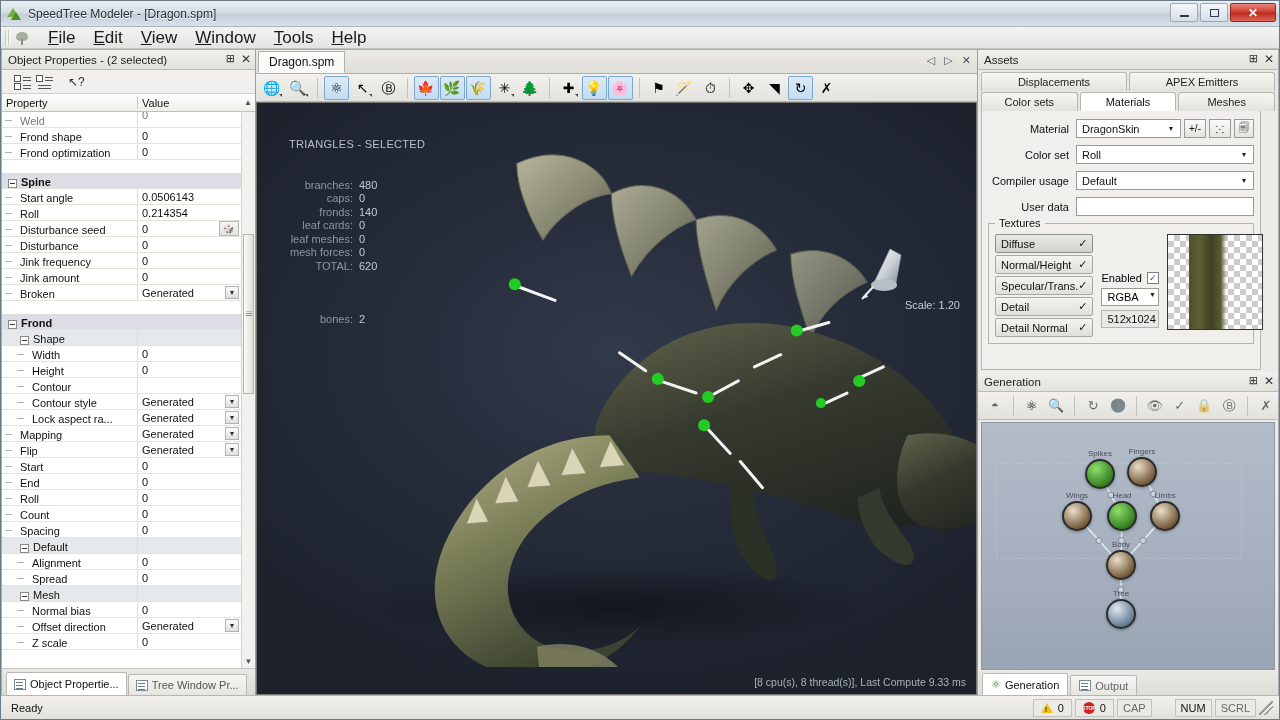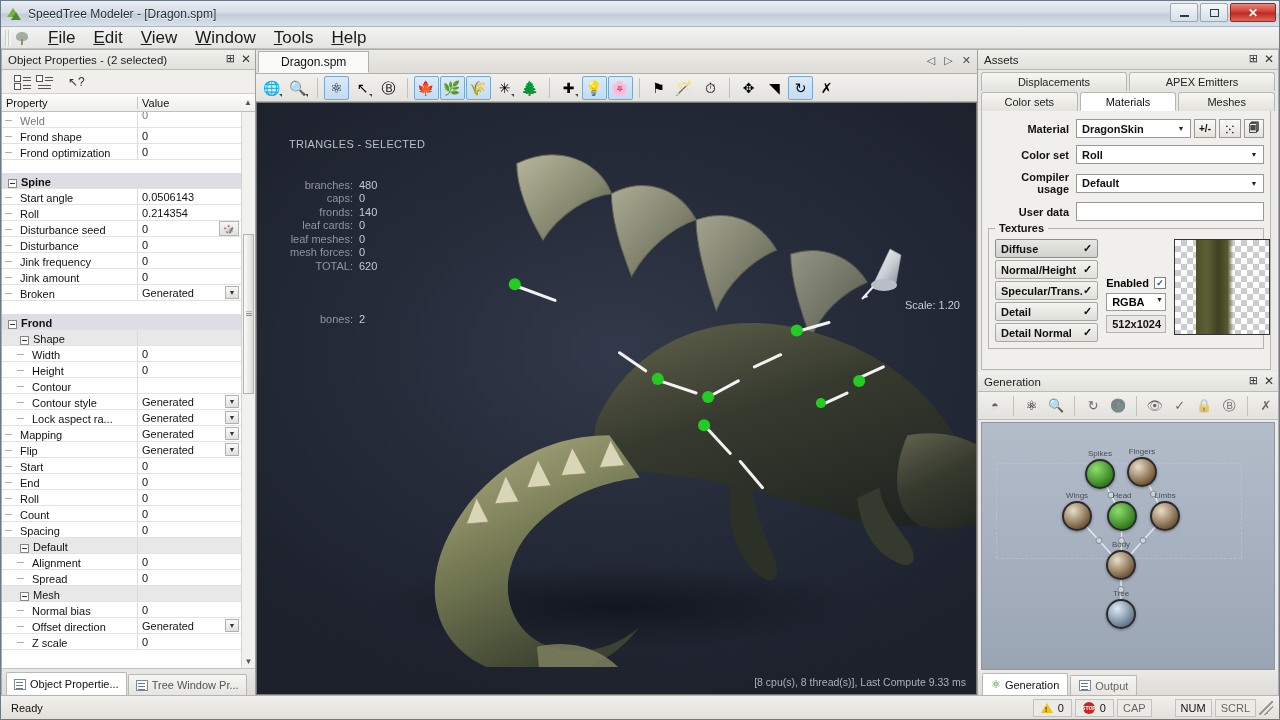--- a/index.html
+++ b/index.html
@@ -242,21 +242,21 @@
     flex:1; display:flex; flex-direction:column;
     background:#e9e9e5;
     border-top:1px solid #a8aeb4;
   }
   .doc-tabrow {
     height:24px; display:flex; align-items:flex-end;
     background: linear-gradient(#eceae6,#dfddd8);
     border-bottom:1px solid #b0b0aa; position:relative;
   }
   .doc-tab {
-    height:22px; display:flex; align-items:center; padding:0 22px;
+    height:22px; display:flex; align-items:center; padding:0 10px;
     background:#fafaf8; border:1px solid #b0b0aa; border-bottom:1px solid #fafaf8;
     font-size:12px; color:#111; margin-left:2px;
   }
   .doc-nav {
     position:absolute; right:6px; top:4px; display:flex; gap:9px;
     font-size:11px; color:#44505a; align-items:center;
   }
 
   .vp-toolbar {
     height:28px; display:flex; align-items:center;
@@ -333,21 +333,21 @@
     background: linear-gradient(#f6f6f3,#e3e2dd);
     border:1px solid #b7b7b1; border-bottom:none;
     border-radius:3px 3px 0 0;
   }
   .atab.active {
     background:#fff; color:#111; font-weight:400;
     border-bottom:1px solid #fff;
   }
   .assets-body {
     flex:1; background:#f0efec; border:1px solid #b7b7b1; border-top:none;
-    margin:0 7px 2px 3px; padding:8px 6px 4px 6px; position:relative;font-weight:bold;
+    margin:0 17px 2px 3px; padding:8px 6px 4px 6px; position:relative;
   }
   .frow { display:flex; align-items:center; margin-bottom:7px; }
   .flabel { width:88px; text-align:right; padding-right:7px; font-size:11px; color:#111; }
   .fctl {
     flex:1; height:19px; background:#fff; border:1px solid #9a9a94;
     display:flex; align-items:center; padding-left:5px; font-size:11px; color:#111;
     position:relative;
   }
   .fctl .arr {
     position:absolute; right:1px; top:1px; width:16px; height:15px;

